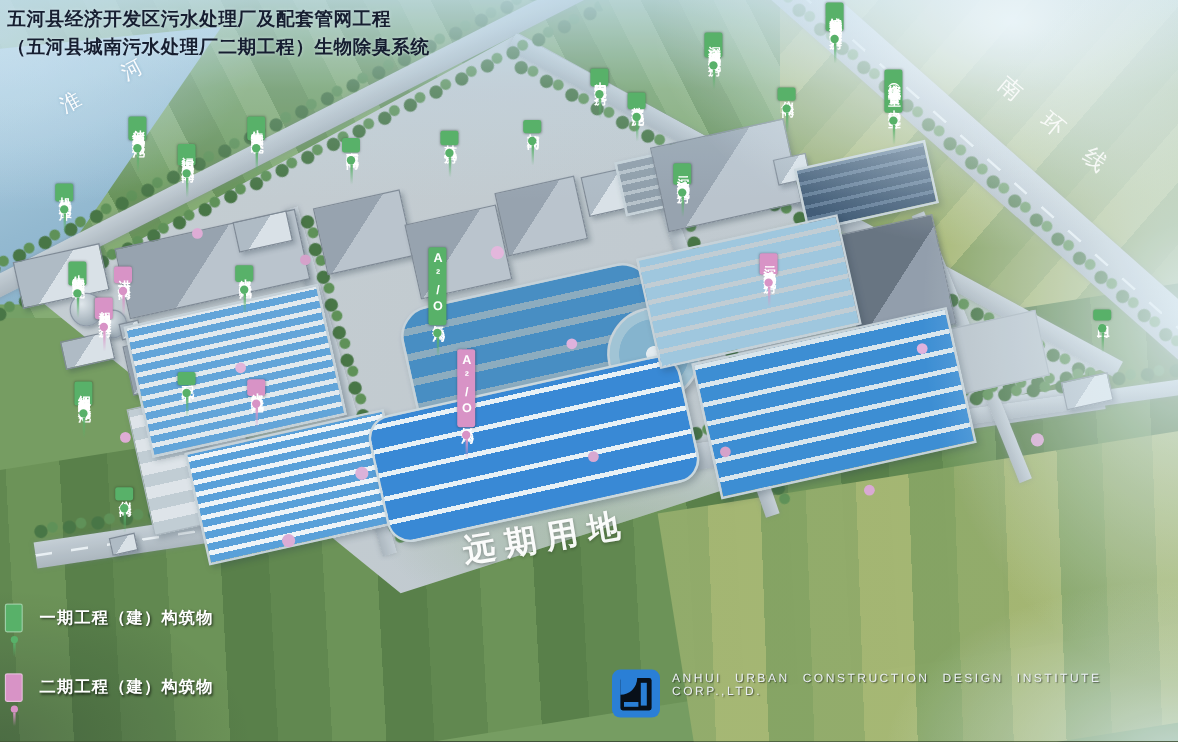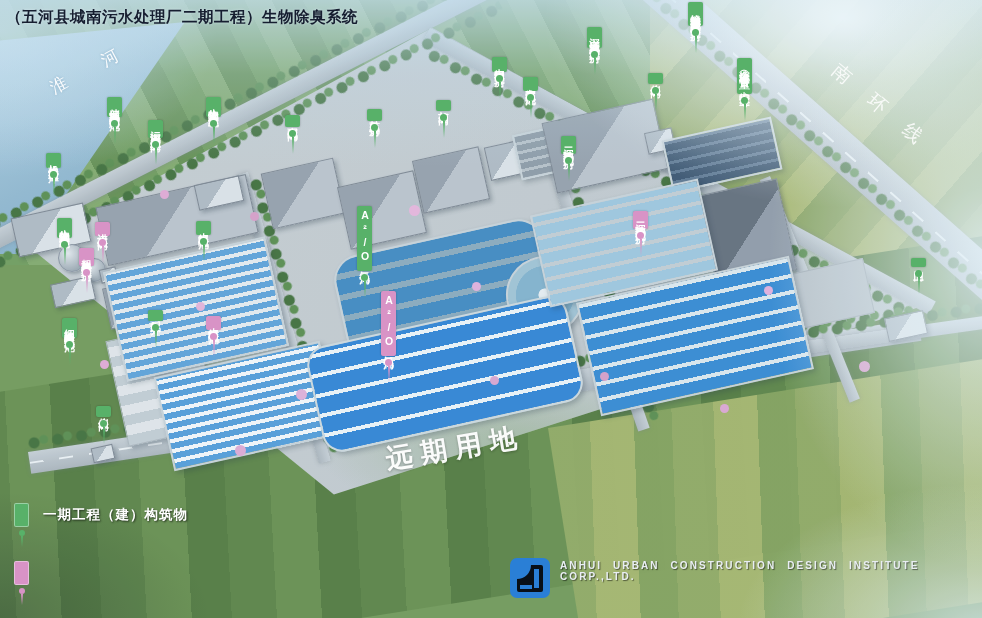--- a/index.html
+++ b/index.html
@@ -99,39 +99,39 @@
   .tag .pin{width:7px;height:7px;border-radius:50%;background:var(--phase1,#58b169);margin-top:3px;position:relative;}
   .tag .pin::after{content:"";position:absolute;left:2.5px;top:7px;width:2px;height:17px;
     background:linear-gradient(180deg,var(--phase1,#58b169),rgba(88,177,105,0));}
   .tag[data-phase="phase2"] .pin{background:var(--phase2,#d893c6);}
   .tag[data-phase="phase2"] .pin::after{background:linear-gradient(180deg,var(--phase2,#d893c6),rgba(216,147,198,0));}
   .tag.latin .txt{text-orientation:upright;}
 
   
   #title{left:6px;top:5px;z-index:50;font-size:15.5px;font-weight:bold;color:#161e30;
     letter-spacing:.5px;line-height:1.5;text-shadow:0 0 3px rgba(230,240,250,.6);}
-  #legend{left:14px;top:503px;z-index:50;}
+  #legend{left:4px;top:503px;z-index:50;}
   .legend-row{display:flex;align-items:flex-start;gap:14px;margin-bottom:14px;}
   .legend-pin{display:flex;flex-direction:column;align-items:center;}
   .legend-pin .sw{width:13px;height:22px;border-radius:2px;border:1px solid rgba(255,255,255,.4);}
   .legend-pin.p1 .sw{background:var(--phase1,#58b169);}
   .legend-pin.p2 .sw{background:var(--phase2,#d893c6);}
   .legend-pin .dot{width:6px;height:6px;border-radius:50%;margin-top:3px;}
   .legend-pin.p1 .dot{background:var(--phase1,#58b169);}
   .legend-pin.p2 .dot{background:var(--phase2,#d893c6);}
   .legend-pin .stem{width:2px;height:11px;}
   .legend-pin.p1 .stem{background:linear-gradient(180deg,var(--phase1,#58b169),rgba(0,0,0,0));}
   .legend-pin.p2 .stem{background:linear-gradient(180deg,var(--phase2,#d893c6),rgba(0,0,0,0));}
   .legend-label{font-size:13.5px;font-weight:bold;color:#fff;letter-spacing:1px;
     text-shadow:1px 1px 2px rgba(0,0,0,.65);padding-top:3px;}
   #footer{left:510px;top:556px;z-index:50;display:flex;gap:10px;align-items:flex-start;}
   #footer .co-cn{font-size:19px;font-weight:bold;color:#f0f3f7;letter-spacing:2px;line-height:1.2;
     text-shadow:1px 1px 2px rgba(0,0,0,.5);}
   #footer .co-en{font-size:10px;color:#e9eef3;letter-spacing:2.1px;word-spacing:6px;margin-top:4px;
-    text-shadow:1px 1px 1px rgba(0,0,0,.5);font-weight:bold;}
+    text-shadow:1px 1px 1px rgba(0,0,0,.5);}
 </style>
 </head>
 <body>
 
 <div id="stage">
 
   <div class="abs" id="fields-north"></div>
   <div class="abs" id="fields-east"></div>
   <div class="abs" id="fields-south"></div>
   <div class="abs" id="fields-south-right"></div>
@@ -301,38 +301,40 @@
   <div class="tag" style="left:148px;top:310px" data-phase="phase1">
       <span class="txt">配水井</span>
       <span class="pin"></span>
     </div>
   <div class="tag" style="left:911px;top:258px" data-phase="phase1">
       <span class="txt">门卫</span>
       <span class="pin"></span>
     </div>
 
   <div class="abs" id="title">
+    <div>五河县经济开发区污水处理厂及配套管网工程</div>
     <div>（五河县城南污水处理厂二期工程）生物除臭系统</div>
   </div>
 
   <div class="abs" id="legend">
     <div class="legend-row">
       <span class="legend-pin p1">
           <span class="sw"></span>
           <span class="dot"></span>
           <span class="stem"></span>
         </span>
       <span class="legend-label">一期工程（建）构筑物</span>
     </div>
     <div class="legend-row">
       <span class="legend-pin p2">
           <span class="sw"></span>
           <span class="dot"></span>
           <span class="stem"></span>
         </span>
+      <span class="legend-label">二期工程（建）构筑物</span>
     </div>
   </div>
 
   <div class="abs" id="footer">
     <span>
       <svg width="40" height="46" viewBox="0 0 40 46">
         <rect x="0" y="2" width="40" height="40" rx="7" fill="var(--logo-blue,#2a7fd6)"></rect>
         <rect x="7" y="9" width="26" height="27" rx="2" fill="#081019"></rect>
         <path d="M7 9 L21 9 A14 14 0 0 1 7 23 Z" fill="var(--logo-blue,#2a7fd6)"></path>
         <rect x="24" y="13" width="5" height="19" fill="var(--logo-blue,#2a7fd6)"></rect>

